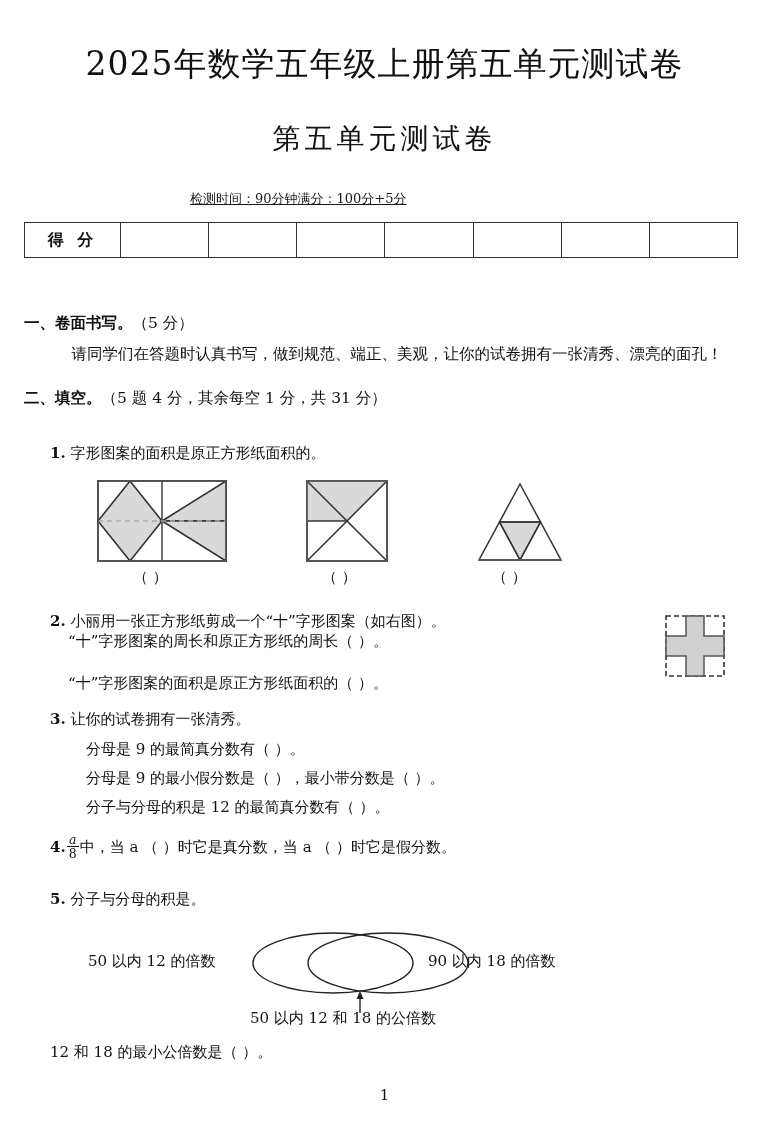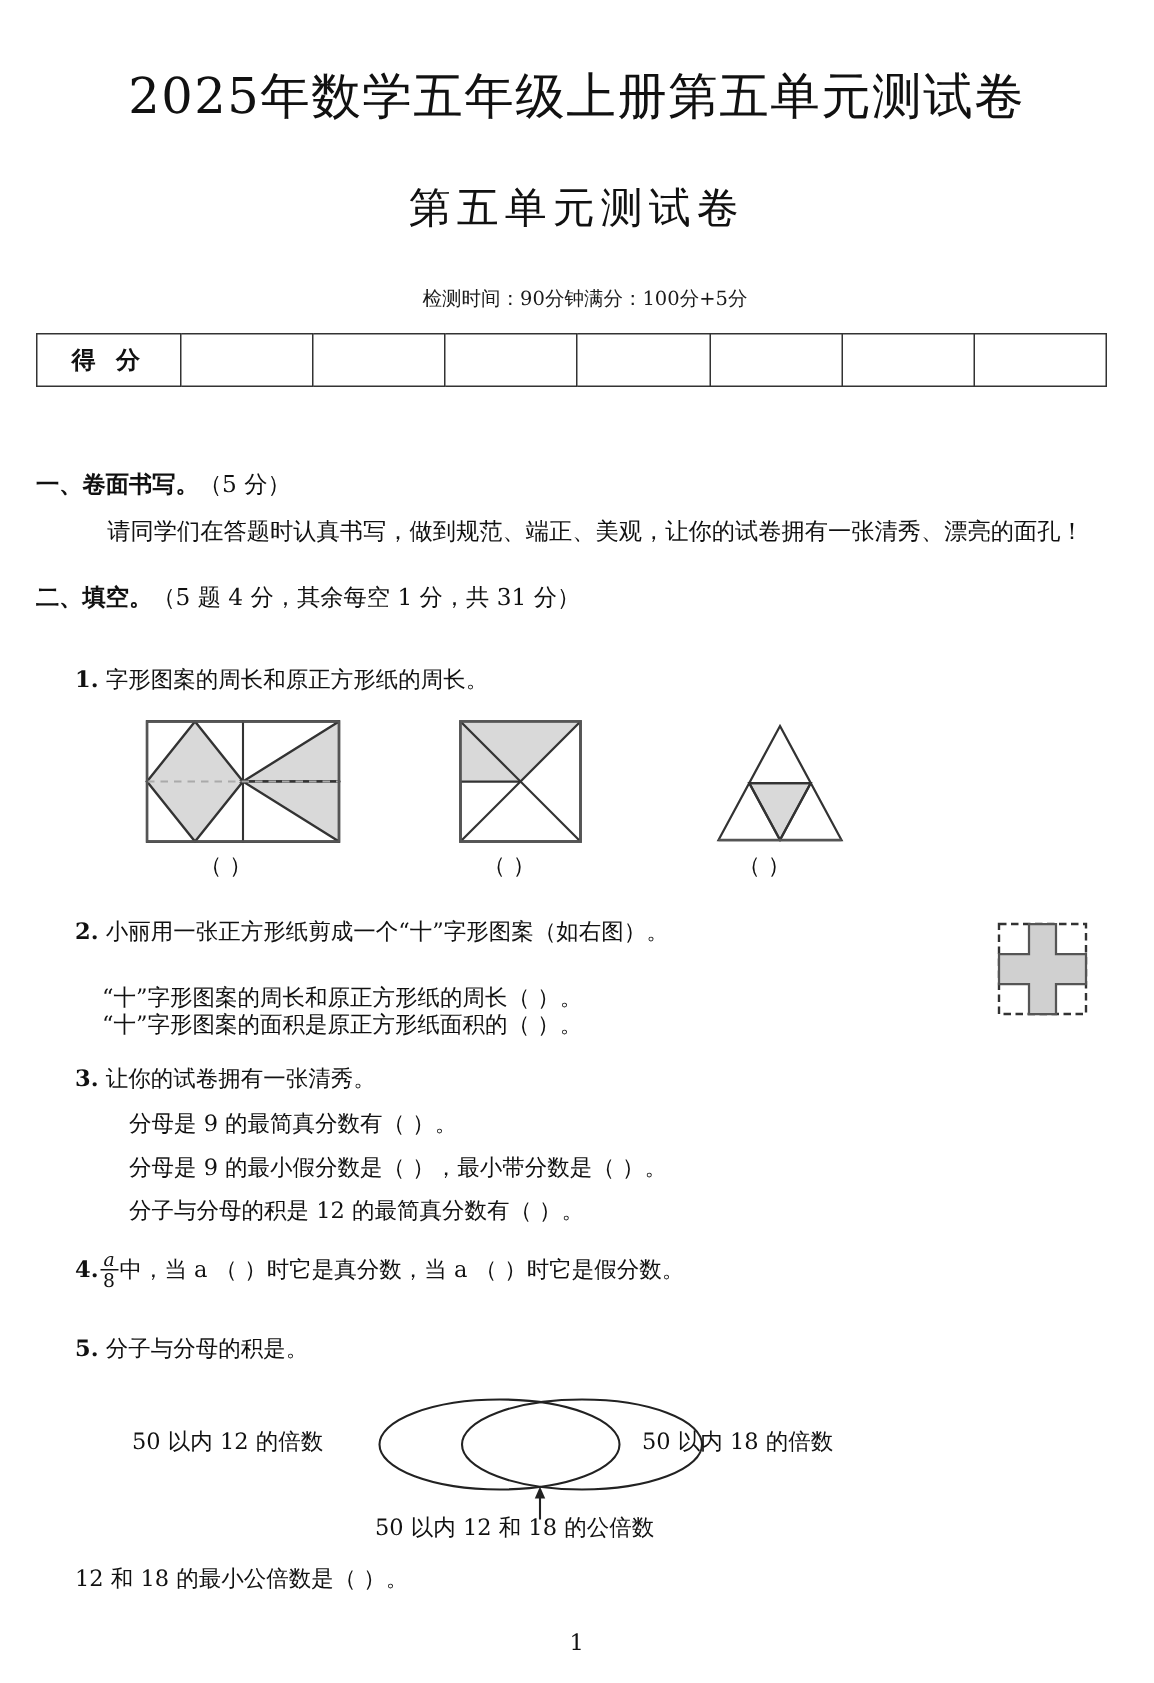--- a/index.html
+++ b/index.html
@@ -35,23 +35,24 @@
     letter-spacing: 4px;
     color: #111;
   }
 
   
   .meta-row {
     position: absolute;
     left: 190px; top: 190px;
     width: 400px;
     display: flex;
-    justify-content: center;
+    justify-content: flex-start;
     font-size: 13px;
     color: #1a1a1a;
+    text-decoration: underline;
   }
   .meta-item { white-space: nowrap; }
 
   
   .score-table {
     position: absolute;
     left: 24px; top: 222px;
     width: 714px;
     border-collapse: collapse;
     table-layout: fixed;
@@ -158,21 +159,21 @@
   <b>一、卷面书写。</b><span class="pts">（5 分）</span>
 </div>
 <div class="para" style="left:24px; top:340px; width:714px; text-indent:32px;">请同学们在答题时认真书写，做到规范、端正、美观，让你的试卷拥有一张清秀、漂亮的面孔！</div>
 
 <div class="sec-head" style="left:24px; top:388px;">
   <b>二、填空。</b><span class="pts">（5 题 4 分，其余每空 1 分，共 31 分）</span>
 </div>
 
 <div class="qline" style="left:50px; top:444px;">
   <span class="qnum">1.</span>
-  <span>字形图案的周长和原正方形纸的周长。</span>
+  <span>字形图案的面积是原正方形纸面积的。</span>
 </div>
 
 <svg class="fig" style="left:97px; top:480px;" width="130" height="82" viewBox="0 0 130 82">
   <rect x="1" y="1" width="128" height="80" fill="#ffffff" stroke="#333" stroke-width="1.6"></rect>
 
   <polygon points="65,1 129,41 65,81 1,41" fill="#d9d9d9" stroke="#333" stroke-width="1.6"></polygon>
 
   <rect x="1" y="1" width="128" height="80" fill="#ffffff" stroke="#333" stroke-width="1.6"></rect>
   <polygon points="33,1 65,41 33,81 1,41" fill="#d9d9d9" stroke="#333" stroke-width="1.6"></polygon>
 
@@ -202,21 +203,21 @@
   <line x1="22.5" y1="40" x2="43" y2="78" stroke="#333" stroke-width="1.5"></line>
   <line x1="63.5" y1="40" x2="43" y2="78" stroke="#333" stroke-width="1.5"></line>
   <line x1="2" y1="78" x2="84" y2="78" stroke="#555" stroke-width="1.8"></line>
 </svg>
 <div class="paren-label" style="left:492px; top:568px;">（          ）</div>
 
 <div class="qline" style="left:50px; top:612px;">
   <span class="qnum">2.</span>
   <span>小丽用一张正方形纸剪成一个“十”字形图案（如右图）。</span>
 </div>
-<div class="qline" style="left:68px; top:656px;">
+<div class="qline" style="left:68px; top:632px;">
   <span>“十”字形图案的周长和原正方形纸的周长（              ）。</span>
 </div>
 <div class="qline" style="left:68px; top:674px;">
   <span>“十”字形图案的面积是原正方形纸面积的（              ）。</span>
 </div>
 
 <svg class="fig" style="left:664px; top:613px;" width="62" height="66" viewBox="0 0 62 66">
   <rect x="2" y="3" width="58" height="60" fill="#ffffff" stroke="#333" stroke-width="1.6" stroke-dasharray="5,3"></rect>
   <polygon points="22,3 40,3 40,23 60,23 60,43 40,43 40,63 22,63 22,43 2,43 2,23 22,23" fill="#d0d0d0" stroke="#555" stroke-width="1.5"></polygon>
 </svg>
@@ -244,17 +245,17 @@
   <span>分子与分母的积是。</span>
 </div>
 
 <svg class="fig" style="left:248px; top:925px;" width="225" height="90" viewBox="0 0 225 90">
   <ellipse cx="85" cy="38" rx="80" ry="30" fill="none" stroke="#222" stroke-width="1.4"></ellipse>
   <ellipse cx="140" cy="38" rx="80" ry="30" fill="none" stroke="#222" stroke-width="1.4"></ellipse>
   <line x1="112" y1="88" x2="112" y2="70" stroke="#222" stroke-width="1.4"></line>
   <polygon points="112,66 108.5,74 115.5,74" fill="#222"></polygon>
 </svg>
 <div class="qline" style="left:88px; top:952px;">50 以内 12 的倍数</div>
-<div class="qline" style="left:428px; top:952px;">50 以内 18 的倍数</div>
+<div class="qline" style="left:428px; top:952px;">90 以内 18 的倍数</div>
 <div class="qline" style="left:250px; top:1009px;">50 以内 12 和 18 的公倍数</div>
 <div class="qline" style="left:50px; top:1043px;">12 和 18 的最小公倍数是（            ）。</div>
 
 <div class="page-num">1</div>
 
 </body></html>

